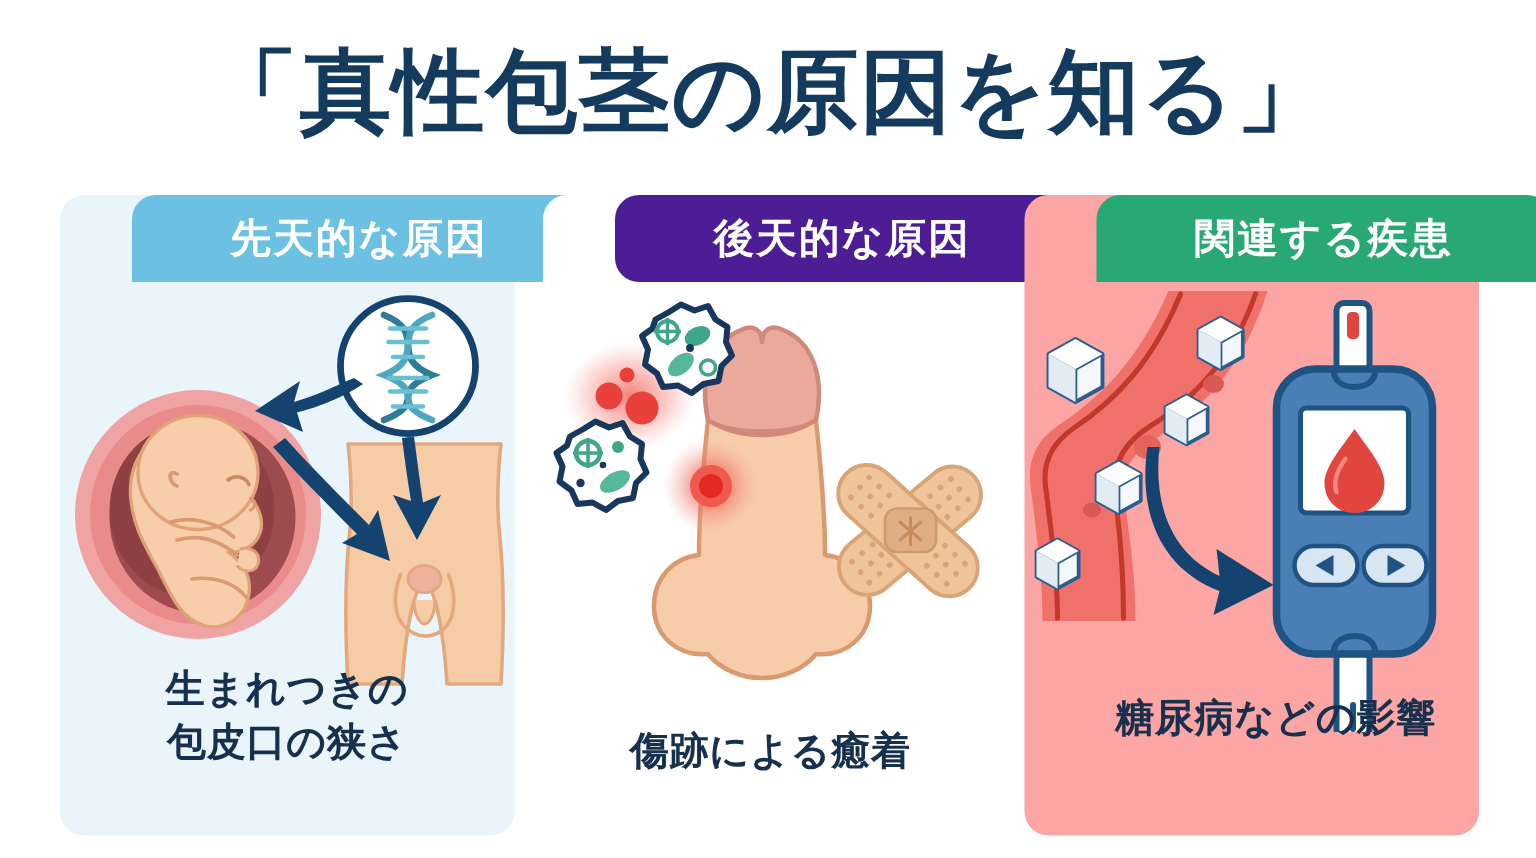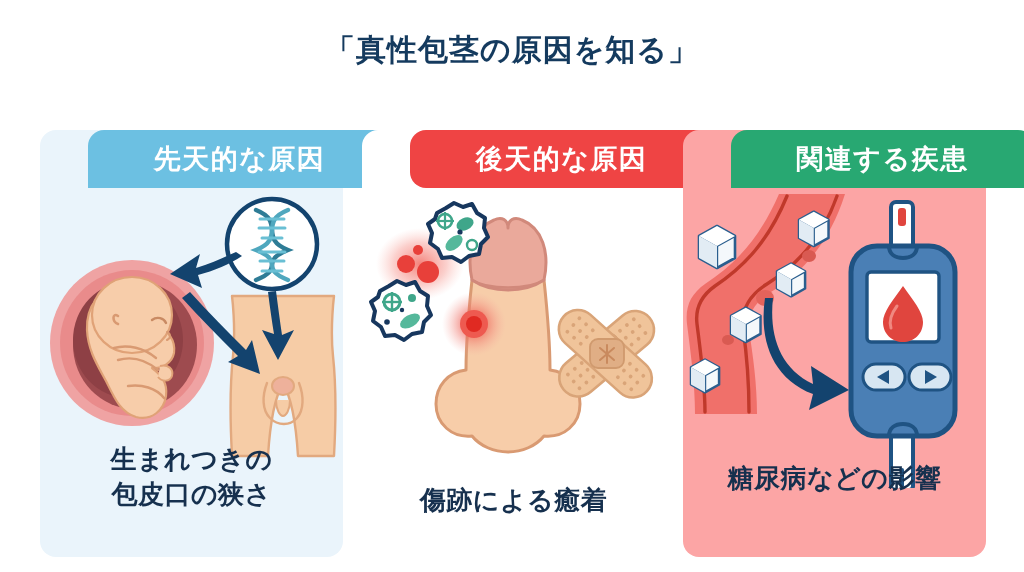--- a/index.html
+++ b/index.html
@@ -15,26 +15,27 @@
     width: 1024px; height: 572px;
     background: #ffffff;
   }
 
   
   .page-title {
     position: absolute;
     left: 0; top: 33px;
     width: 1024px;
     text-align: center;
-    font-size: 30px;
+    font-size: 61px;
     font-weight: bold;
     letter-spacing: 1px;
     color: #143A5E;
     line-height: 1.1;
     white-space: nowrap;
+    font-family: Liberation Mono, monospace;
   }
 
   
   .card {
     position: absolute;
     top: 130px;
     width: 303px;
     height: 427px;
     border-radius: 16px;
   }
@@ -52,37 +53,37 @@
     align-items: center;
     justify-content: center;
     color: #ffffff;
     font-size: 27px;
     font-weight: bold;
     letter-spacing: 1.5px;
     margin-left: 48px;
   }
   #card-2 .card-header { border-radius: 16px; }
   #head-1 { background: #6CC0E2; }
-  #head-2 { background: #ef4444; }
+  #head-2 { background: #4c1d95; }
   #head-3 { background: #28A872; }
 
   .card-caption {
     position: absolute;
     left: 0;
     width: 303px;
     text-align: center;
     color: #16304E;
     font-size: 26px;
     font-weight: bold;
     line-height: 1.32;
     letter-spacing: 0.5px;
   }
   #cap-1 { bottom: 46px; margin-top: 43px; }
   #cap-2 { bottom: 40px; }
-  #cap-3 { bottom: 62px; }
+  #cap-3 { bottom: 62px; margin-left: 16px; }
 
   .art {
     position: absolute;
     left: 0; top: 58px;
     width: 303px; height: 300px;
   }
   .art svg { display: block; width: 100%; height: 100%; }
 </style>
 </head>
 <body>

